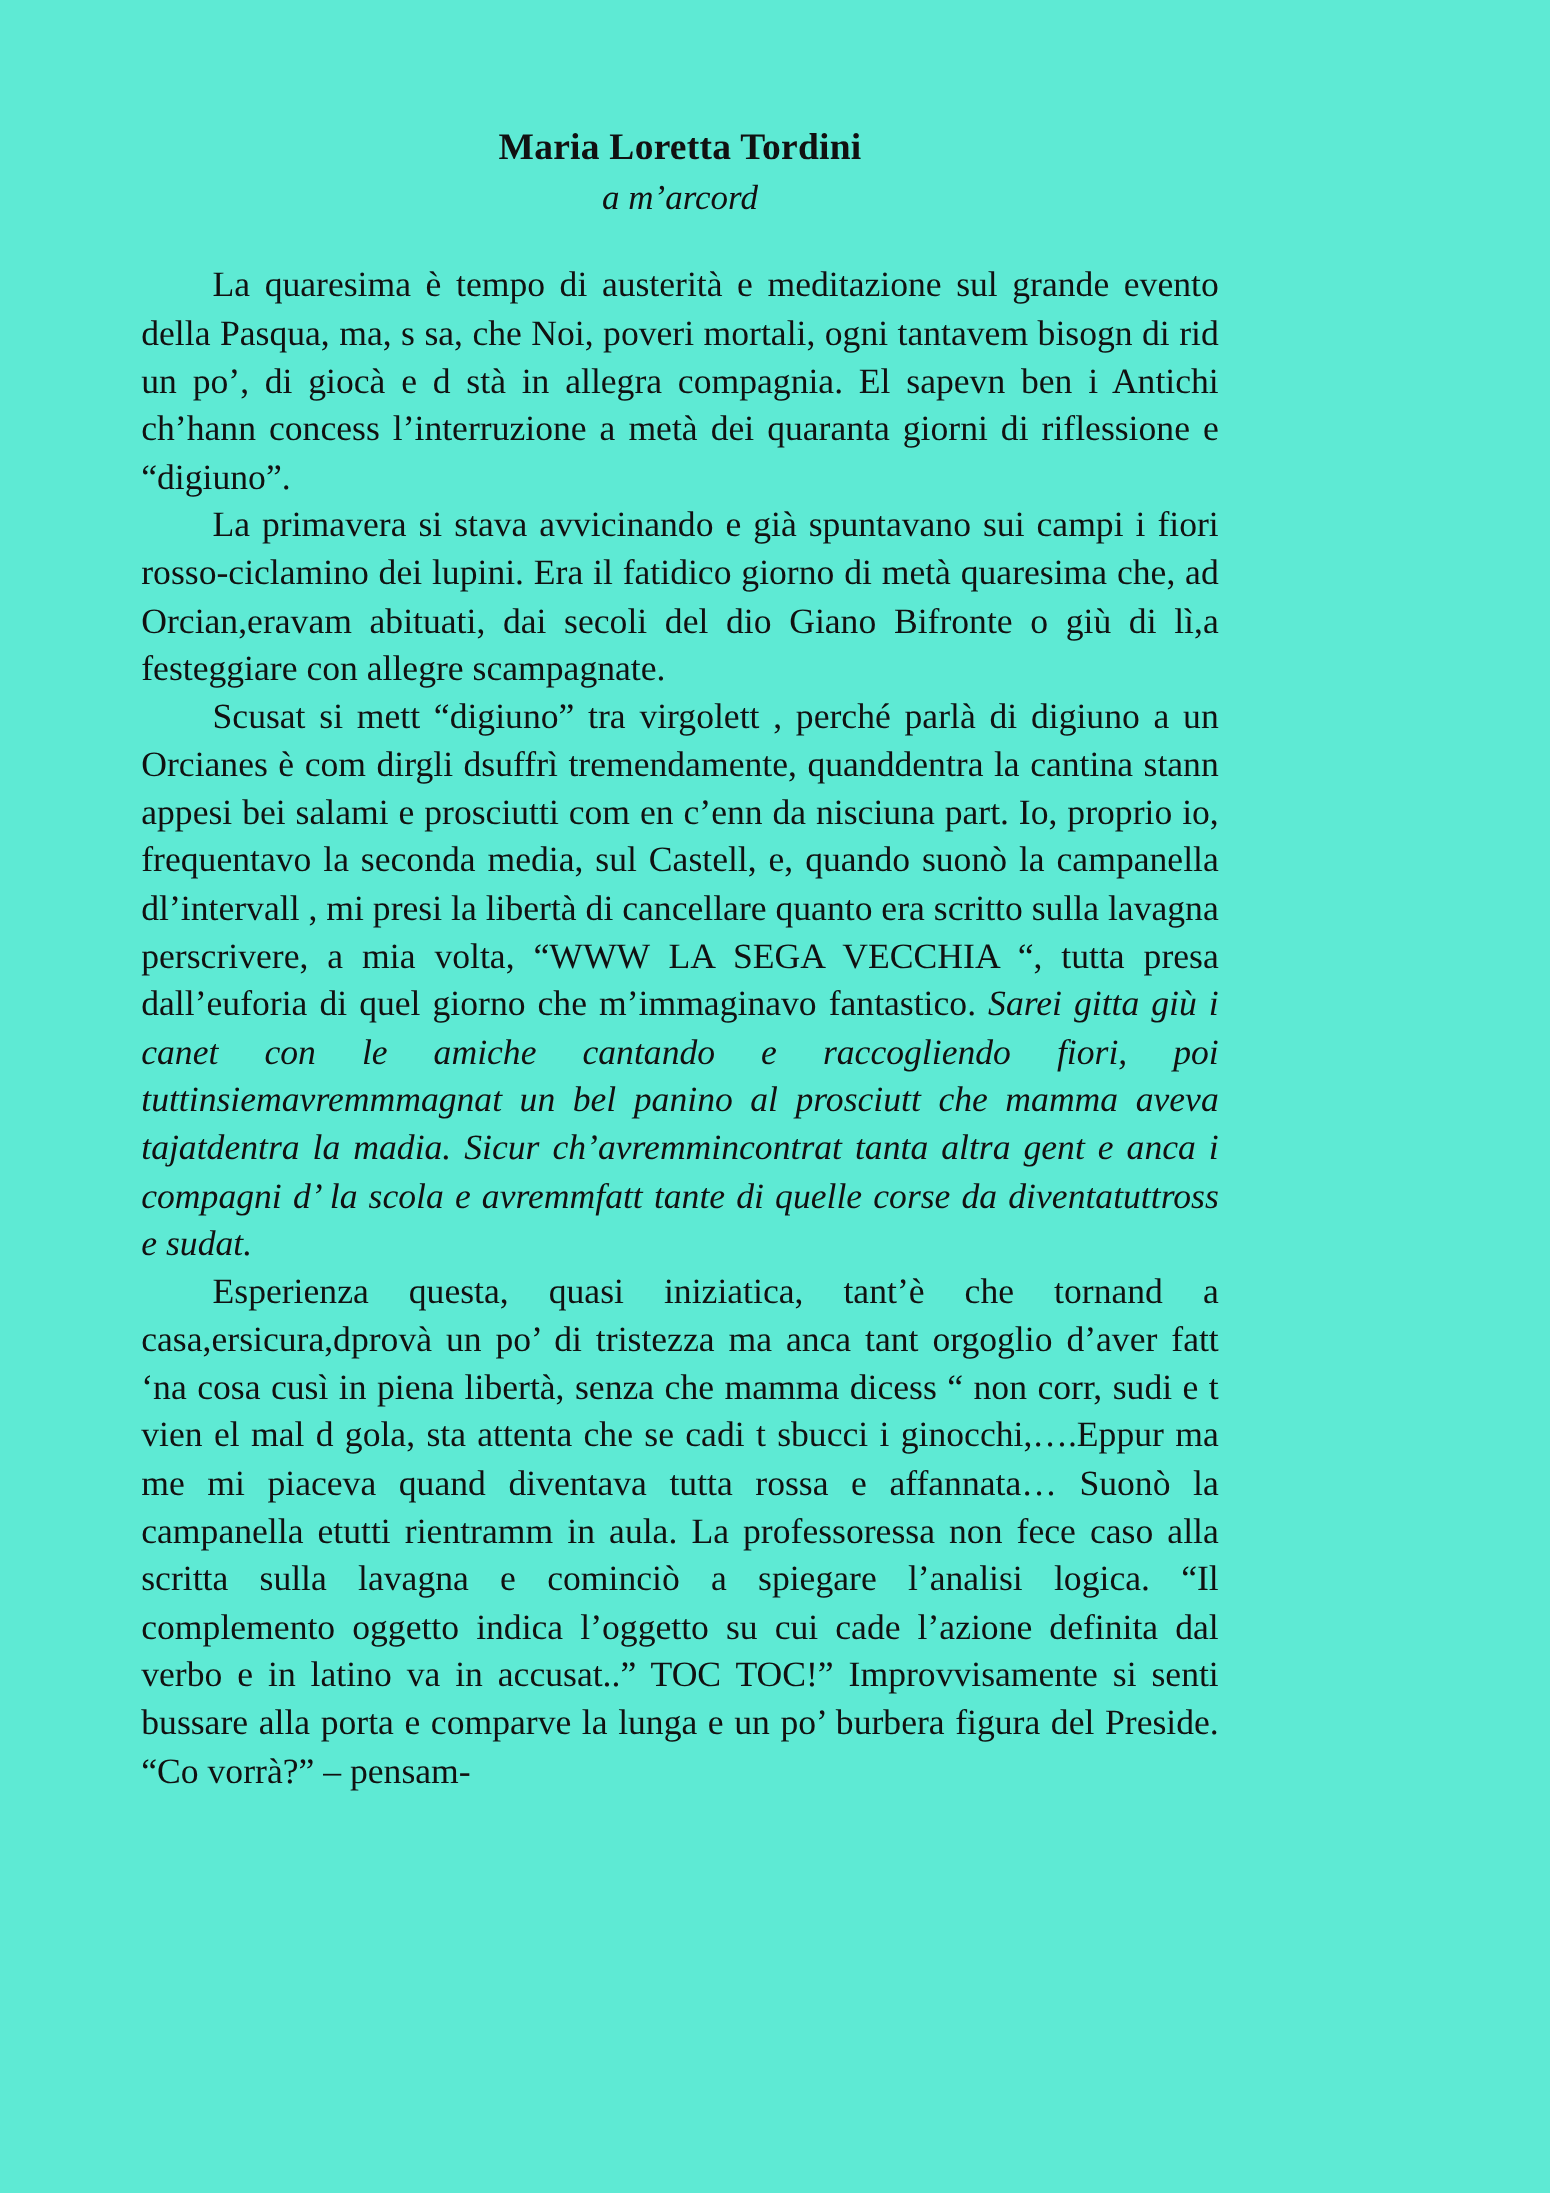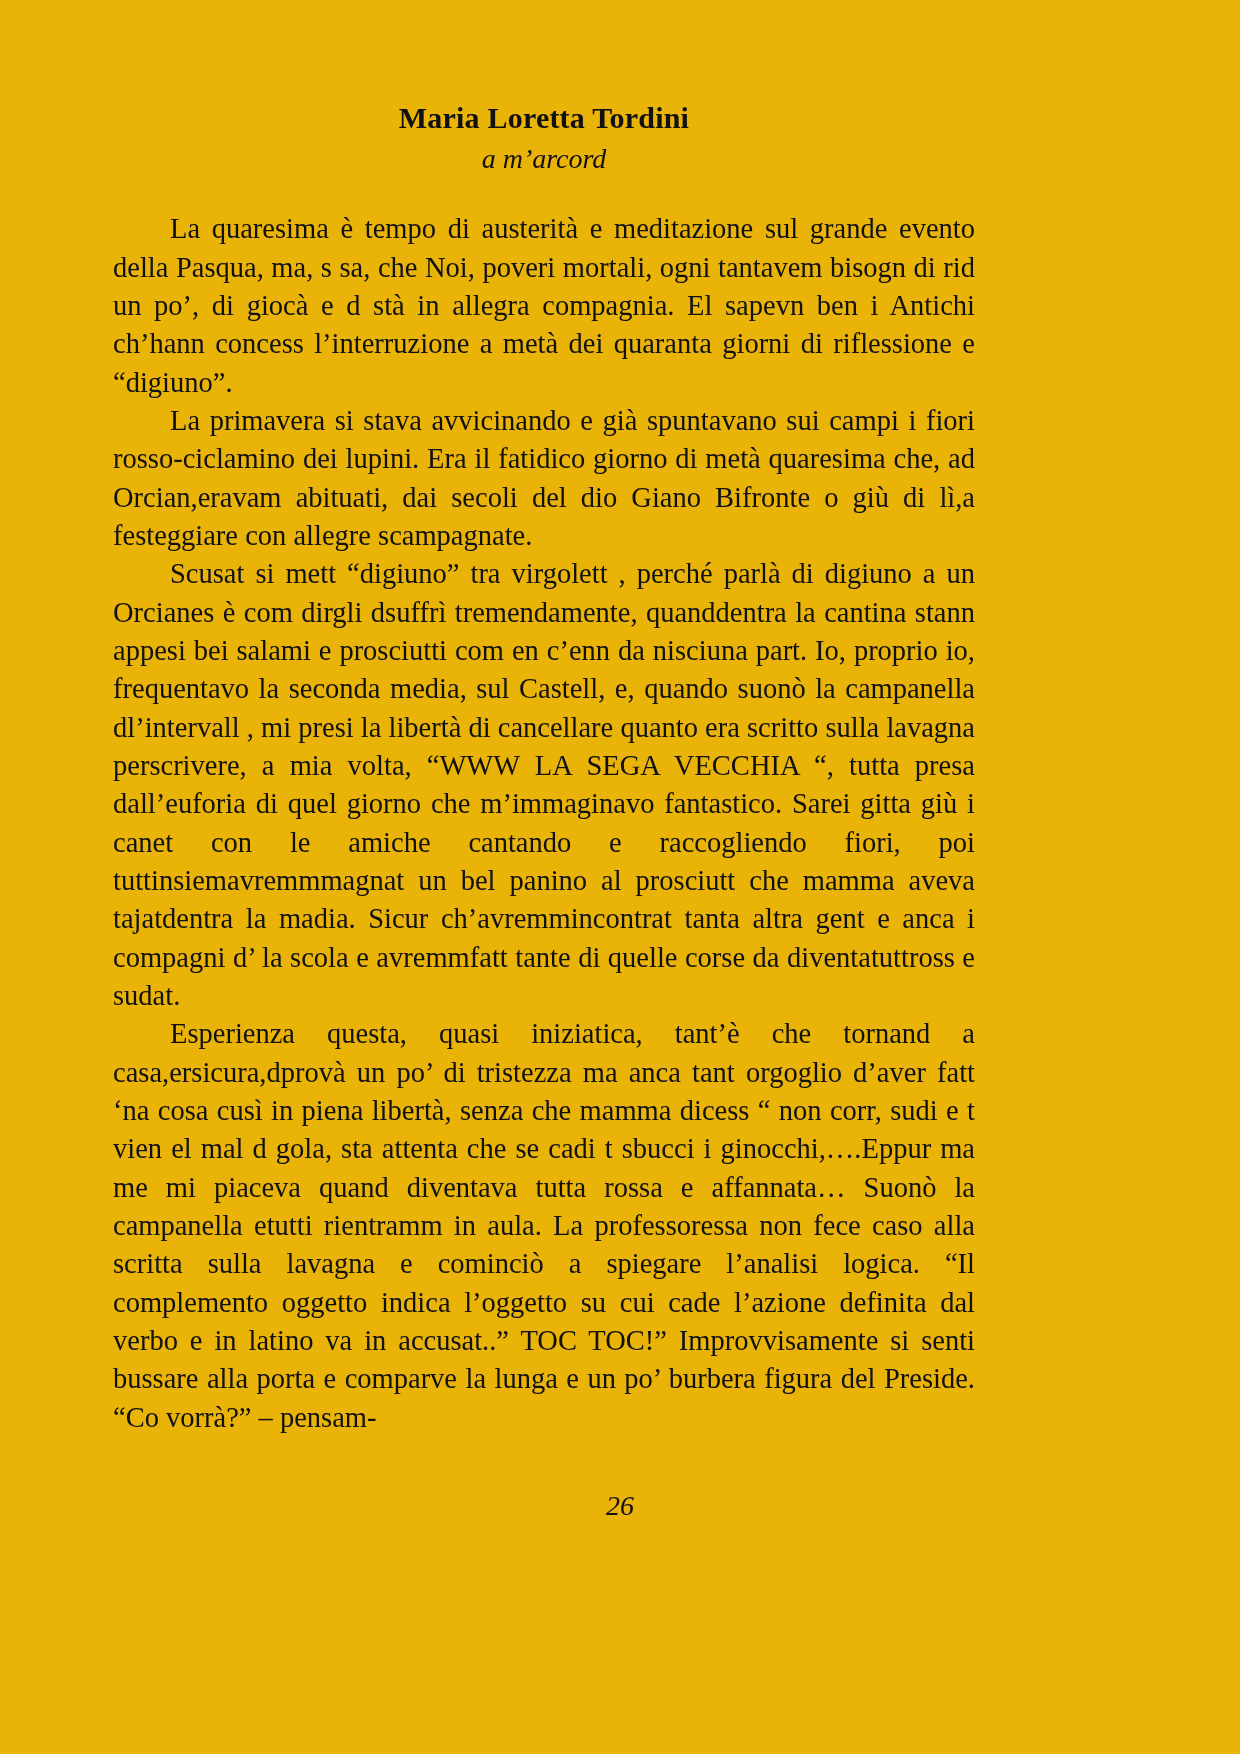--- a/index.html
+++ b/index.html
@@ -13,21 +13,21 @@
     position: relative;
     font-family: "Liberation Serif", "DejaVu Serif", serif;
     color: #111111;
     overflow: hidden;
   }
   .page {
     position: absolute;
     left: 0; top: 0;
     width: 1240px;
     height: 1754px;
-    background: #eab308;
+    background: #5eead4;
   }
   .content {
     position: absolute;
     left: 113px;
     top: 100px;
     width: 862px;
   }
   .title-block {
     text-align: center;
     margin: 0 0 34px 0;
@@ -49,20 +49,21 @@
   p.body-par {
     margin: 0;
     font-size: 28.5px;
     line-height: 1.345;
     text-align: justify;
     text-indent: 2.0em;
     text-justify: inter-word;
     hyphens: manual;
   }
   .ital {
+    font-style: italic;
   }
   .page-number {
     position: absolute;
     left: 0;
     top: 1490px;
     width: 1240px;
     text-align: center;
     font-style: italic;
     font-size: 28px;
   }
@@ -82,15 +83,14 @@
     <p class="body-par">La quaresima è tempo di austerità e meditazione sul grande evento della Pasqua, ma, s sa, che Noi, poveri mortali, ogni tantavem bisogn di rid un po’, di giocà e d stà in allegra compagnia. El sapevn ben i Antichi ch’hann concess l’interruzione a metà dei quaranta giorni di riflessione e “digiuno”.</p>
 
     <p class="body-par">La primavera si stava avvicinando e già spuntavano sui campi i fiori rosso-ciclamino dei lupini. Era il fatidico giorno di metà quaresima che, ad Orcian,eravam abituati, dai secoli del dio Giano Bifronte o giù di lì,a festeggiare con allegre scampagnate.</p>
 
     <p class="body-par"><span>Scusat si mett “digiuno” tra virgolett , perché parlà di digiuno a un Orcianes è com dirgli dsuffrì tremendamente, quanddentra la cantina stann appesi bei salami e prosciutti com en c’enn  da nisciuna part. Io, proprio io, frequentavo la seconda media, sul Castell, e, quando suonò la campanella dl’intervall , mi presi la libertà di cancellare quanto era scritto sulla lavagna perscrivere, a mia volta, “WWW LA SEGA VECCHIA “, tutta presa dall’euforia di quel giorno che m’immaginavo fantastico. </span><span class="ital">Sarei gitta giù i canet con le amiche cantando e raccogliendo fiori, poi tuttinsiemavremmmagnat un bel panino al prosciutt che mamma aveva tajatdentra la madia. Sicur ch’avremmincontrat tanta altra gent e anca i compagni d’ la scola e avremmfatt tante di quelle corse da diventatuttross e sudat.</span></p>
 
     <p class="body-par">Esperienza questa, quasi iniziatica, tant’è che tornand a casa,ersicura,dprovà un po’ di tristezza ma anca tant orgoglio d’aver fatt ‘na cosa cusì in piena libertà, senza che mamma dicess “ non corr, sudi e t  vien el mal d gola, sta attenta che se cadi t sbucci i ginocchi,….Eppur ma me mi piaceva quand diventava tutta rossa e affannata… Suonò la campanella etutti rientramm in aula. La professoressa non fece caso alla scritta sulla lavagna e cominciò a spiegare l’analisi logica. “Il complemento oggetto indica l’oggetto su cui cade l’azione definita dal verbo e in latino va in accusat..” TOC TOC!” Improvvisamente si senti bussare alla porta e comparve la lunga e un po’ burbera figura del Preside. “Co vorrà?” – pensam-</p>
 
   </div>
 
-  <div class="page-number">26</div>
 
 </div>
 
 </body></html>

